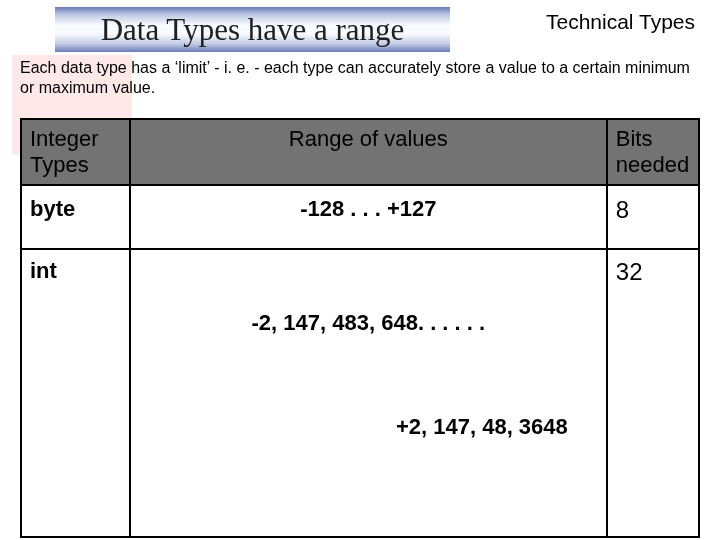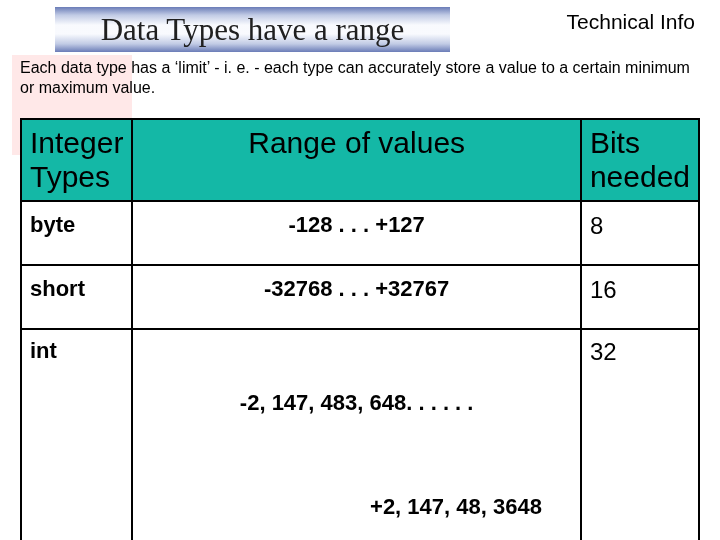--- a/index.html
+++ b/index.html
@@ -73,23 +73,23 @@
     z-index: 4;
     font-size: 22px;
   }
   .tbl th, .tbl td {
     border: 2px solid #000;
     padding: 6px 8px;
     vertical-align: top;
     text-align: left;
   }
   .tbl thead th {
-    background: #14b8a6;
+    background: #737373;
     font-weight: normal;
-    font-size: 30px;
+    font-size: 22px;
   }
   .tbl thead th.col-range { text-align: center; margin-top: 32px; }
   .tbl td.col-type { font-weight: bold; width: 90px; }
   .tbl td.col-range {
     width: 455px;
     font-size: 22px;
     font-weight: bold;
     text-align: center;
     white-space: pre-wrap;
   }
@@ -97,21 +97,21 @@
   .tbl td.col-bits { width: 70px; font-size: 24px; }
   .row-tall td { padding-top: 10px; padding-bottom: 24px; margin-top: 14px; }
   .row-med td { padding-top: 8px; padding-bottom: 18px; }
   .intline { display:flex; justify-content:center; }
 </style>
 </head>
 <body>
 
 <div class="accent-box"></div>
 
-<div class="header-corner">Technical Info</div>
+<div class="header-corner">Technical Types</div>
 
 <div class="title-bar">
   <span class="title-text">Data Types have a range</span>
 </div>
 
 <div class="intro">Each data type has a ‘limit’ - i. e. - each type can accurately store a value to a certain minimum or maximum value.</div>
 
 <table class="tbl">
   <thead>
     <tr>
@@ -119,25 +119,20 @@
       <th class="col-range">Range of values</th>
       <th class="col-bits">Bits needed</th>
     </tr>
   </thead>
   <tbody>
     <tr class="row-tall">
       <td class="col-type">byte</td>
       <td class="col-range">-128 . . . +127</td>
       <td class="col-bits">8</td>
     </tr>
-    <tr class="row-tall">
-      <td class="col-type">short</td>
-      <td class="col-range">-32768 . . . +32767</td>
-      <td class="col-bits">16</td>
-    </tr>
     <tr class="row-med">
       <td class="col-type">int</td>
       <td class="col-range wide">
         <div class="intline">
           <span>-2, 147, 483, 648</span>
           <span>. . . . . .</span>
         </div>
         <div style="text-align:right; padding-right:30px;">
           <span>+2, 147, 48, 3648</span>
         </div>

